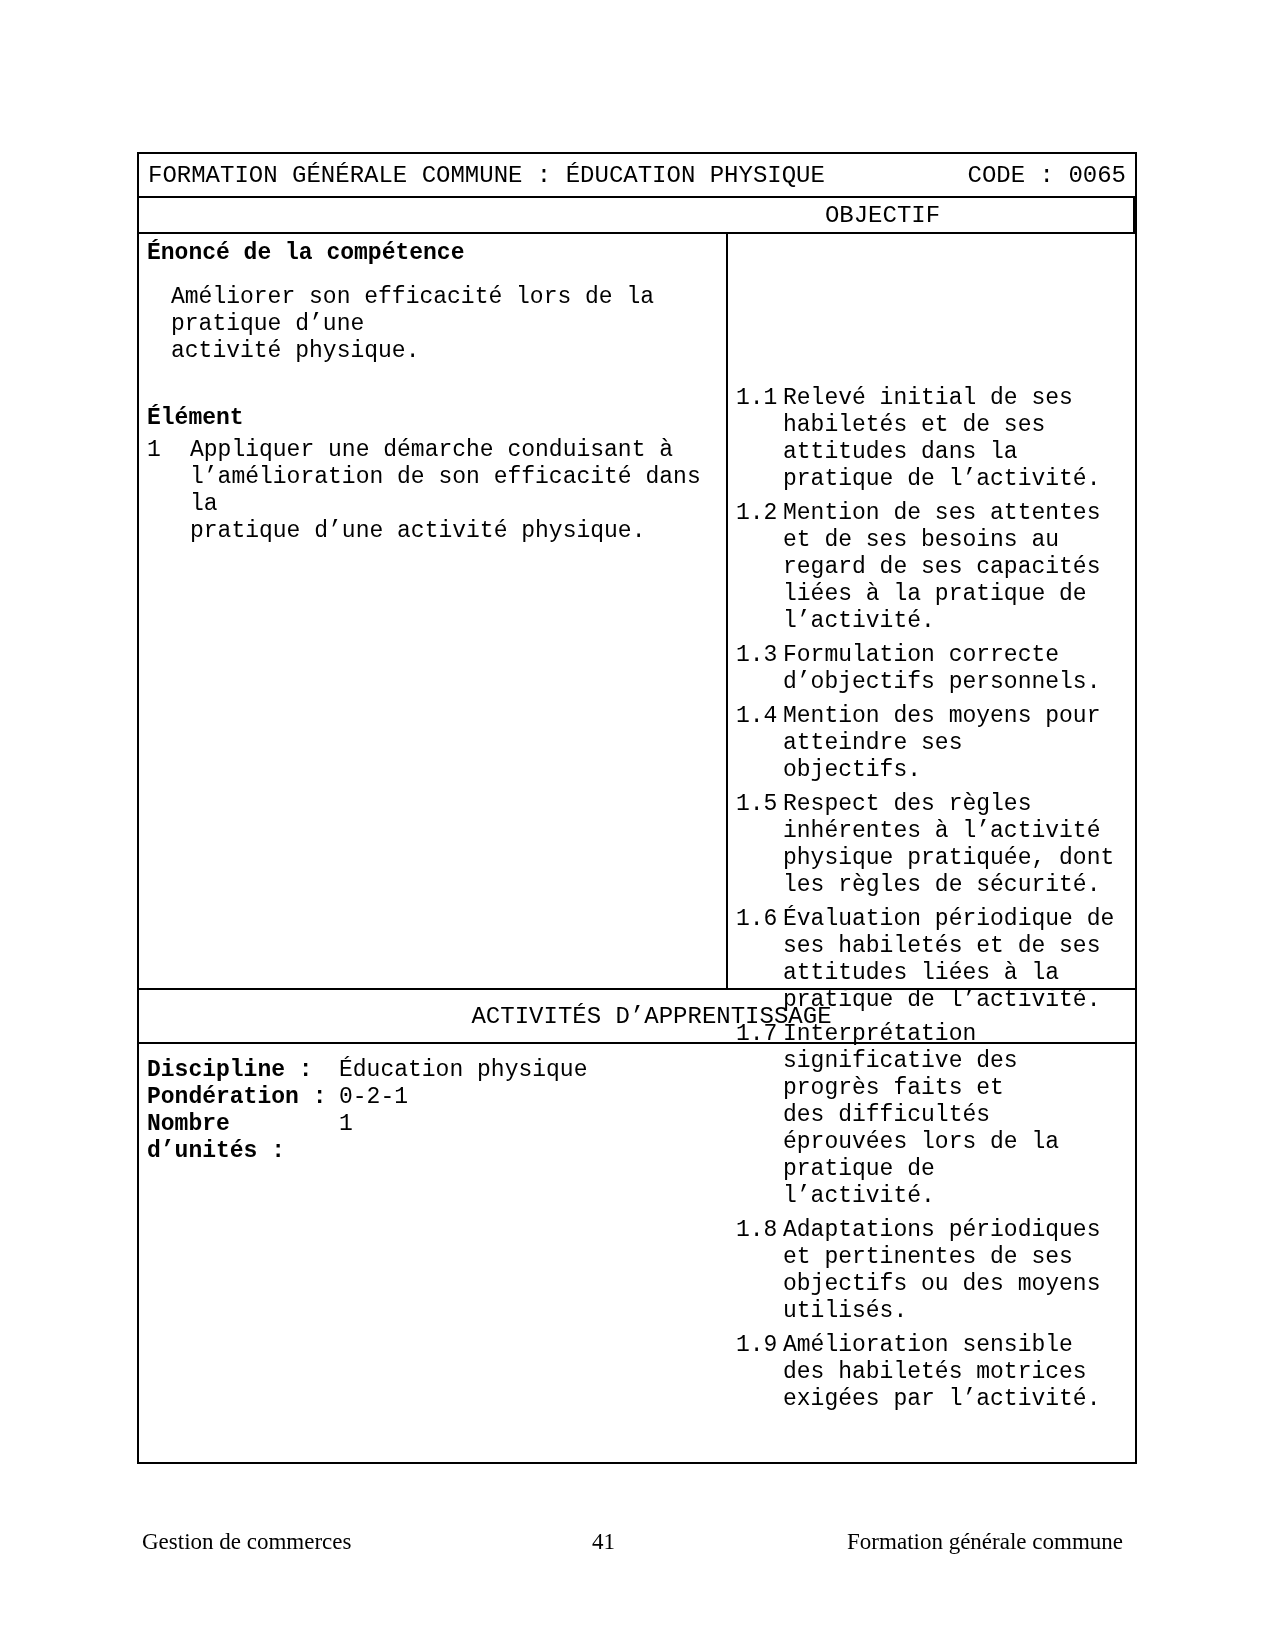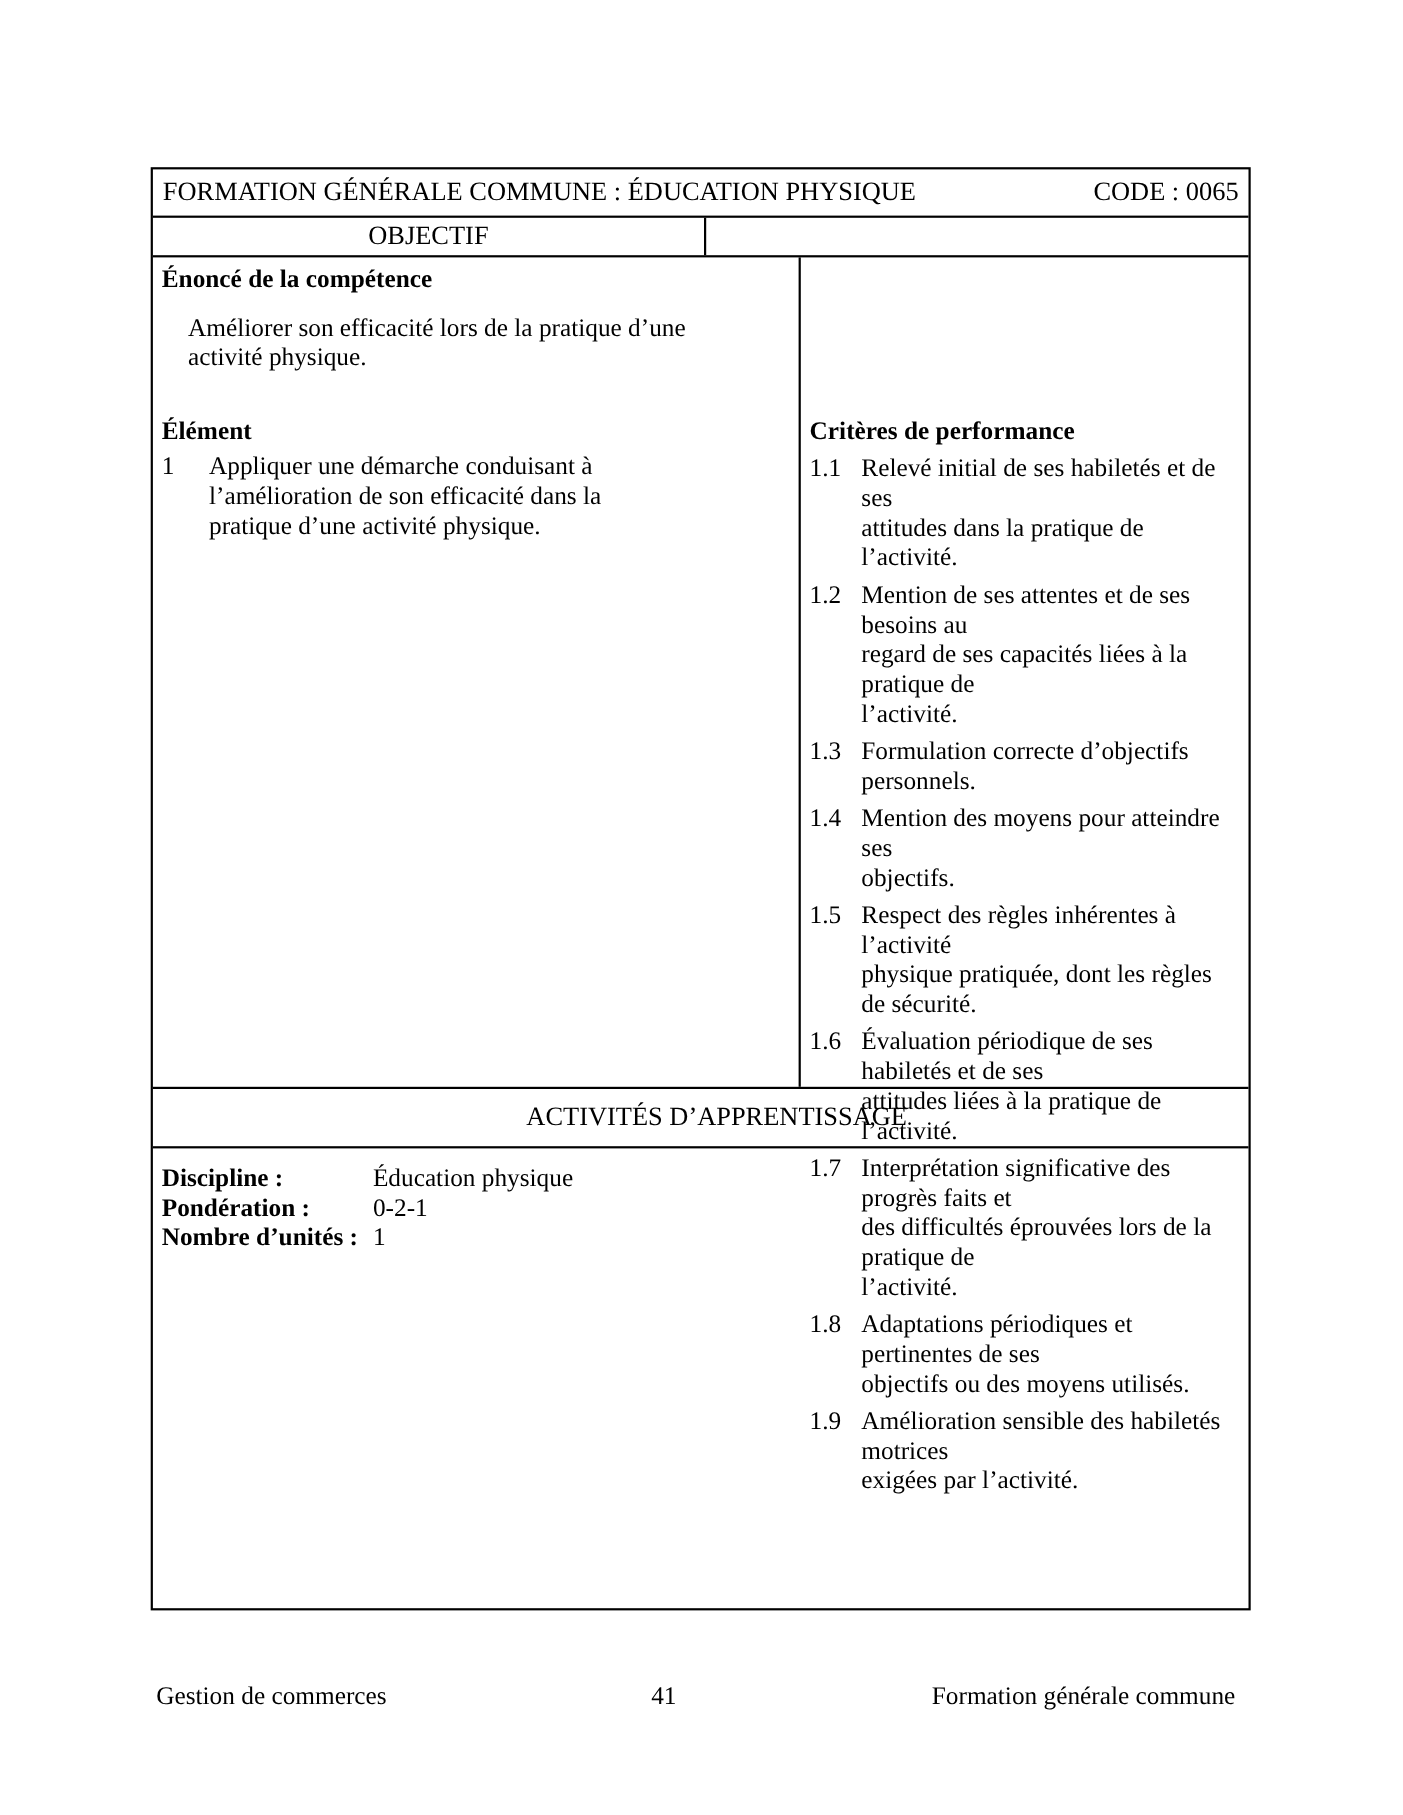--- a/index.html
+++ b/index.html
@@ -14,32 +14,32 @@
   }
   .page { position: absolute; inset: 0; background: #ffffff; }
 
   .doc-table {
     position: absolute;
     left: 137px; top: 152px;
     width: 1000px; height: 1312px;
     border: 2px solid #000000;
     background: #ffffff;
   }
-  .row { border-bottom: 2px solid #000000; }
+  .row { border-bottom: 2px solid #000000; font-family: Liberation Mono, monospace; }
 
   
   .row-title {
     height: 44px;
     display: flex; align-items: center; justify-content: space-between;
     padding: 0 9px;
     font-size: 24px;
   }
 
   
-  .row-colheads { height: 36px; display: flex; font-size: 24px; }
+  .row-colheads { height: 36px; display: flex; font-size: 24px; justify-content: flex-end; }
   .row-colheads .cell-left {
     width: 503px; border-right: 2px solid #000000;
     display: flex; align-items: center; justify-content: center;
   }
   .row-colheads .cell-right {
     flex: 1; display: flex; align-items: center; justify-content: center;
   }
 
   
   .row-body { height: 756px; display: flex; }
@@ -112,21 +112,20 @@
         <div class="h-bold element-heading">Élément</div>
         <div class="num-item">
           <span class="num">1</span>
           <span class="txt ml">Appliquer une démarche conduisant à
 l’amélioration de son efficacité dans la
 pratique d’une activité physique.</span>
         </div>
       </div>
 
       <div class="body-right">
-        <div class="h-bold">Critères de performance</div>
 
         <div class="crit-item">
           <span class="num">1.1</span>
           <span class="txt ml">Relevé initial de ses habiletés et de ses
 attitudes dans la pratique de l’activité.</span>
         </div>
         <div class="crit-item">
           <span class="num">1.2</span>
           <span class="txt ml">Mention de ses attentes et de ses besoins au
 regard de ses capacités liées à la pratique de

